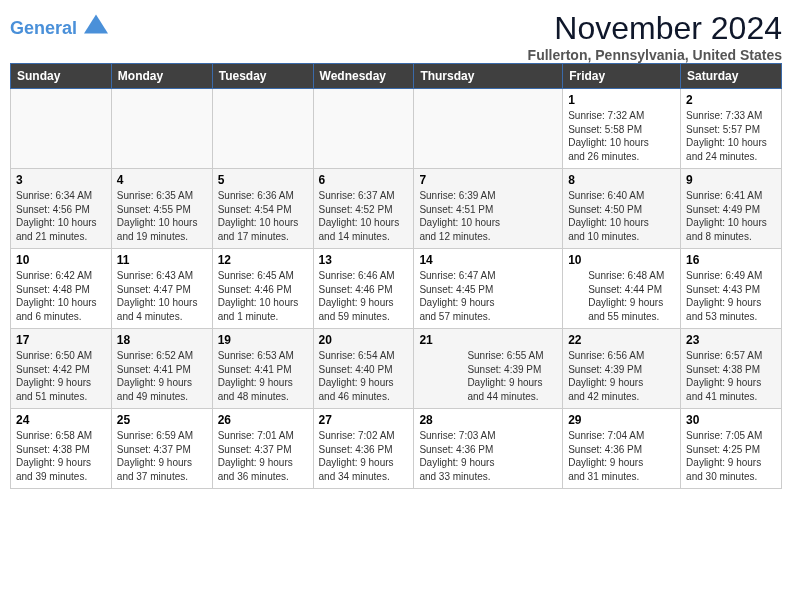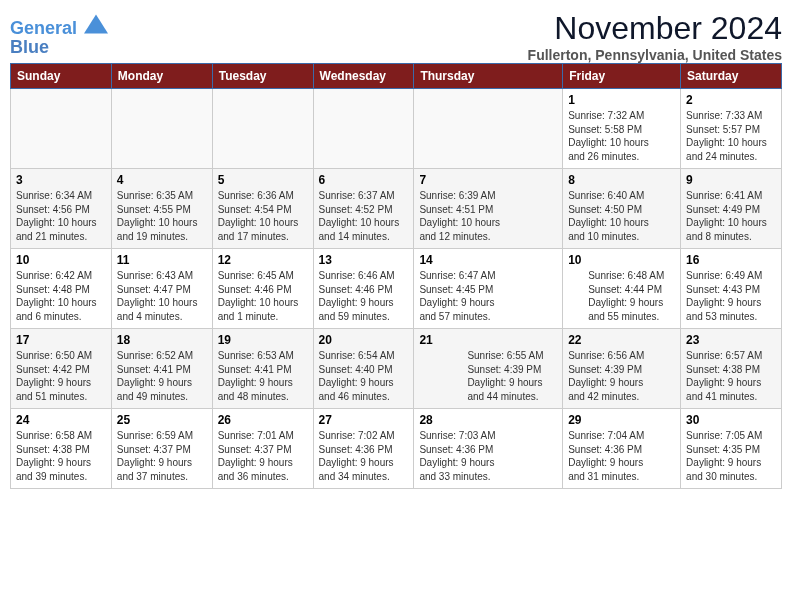--- a/index.html
+++ b/index.html
@@ -46,21 +46,21 @@
       font-size: 14px;
       color: #555;
       font-weight: bold;
     }
     table {
       width: 100%;
       border-collapse: collapse;
       font-size: 11px;
     }
     thead tr th {
-      background-color: #7f1d1d;
+      background-color: #404040;
       color: #fff;
       text-align: left;
       padding: 5px 6px;
       font-size: 12px;
       font-weight: bold;
       border: 1px solid #3a6aaa;
     }
     tbody tr td {
       border: 1px solid #ccc;
       vertical-align: top;
@@ -92,21 +92,20 @@
   <div class="logo">
     <div>
       <div style="display:flex;align-items:center;">
         <div class="logo-text">
           <span>General</span>
           <svg class="logo-icon" viewBox="0 0 30 24">
             <polygon points="0,24 15,0 30,24" fill="#4a90d9"></polygon>
           </svg>
         </div>
       </div>
-      <div style="color:#4a7fc1;font-size:18px;font-weight:bold;margin-top:-2px;">Blue</div>
     </div>
   </div>
   <div class="title-block">
     <div class="month-title">November 2024</div>
     <div class="subtitle">Fullerton, Pennsylvania, United States</div>
   </div>
 </div>
 
 <table>
   <thead>
@@ -334,19 +333,19 @@
         <td>
           <div class="day-number">29</div>
           <div class="day-info" style="white-space: pre-line;">Sunrise: 7:04 AM
 Sunset: 4:36 PM
 Daylight: 9 hours
 and 31 minutes.</div>
         </td>
         <td>
           <div class="day-number">30</div>
           <div class="day-info" style="white-space: pre-line;">Sunrise: 7:05 AM
-Sunset: 4:35 PM
+Sunset: 4:25 PM
 Daylight: 9 hours
 and 30 minutes.</div>
         </td>
       </tr>
     </tbody>
 </table>
 
 </body></html>

